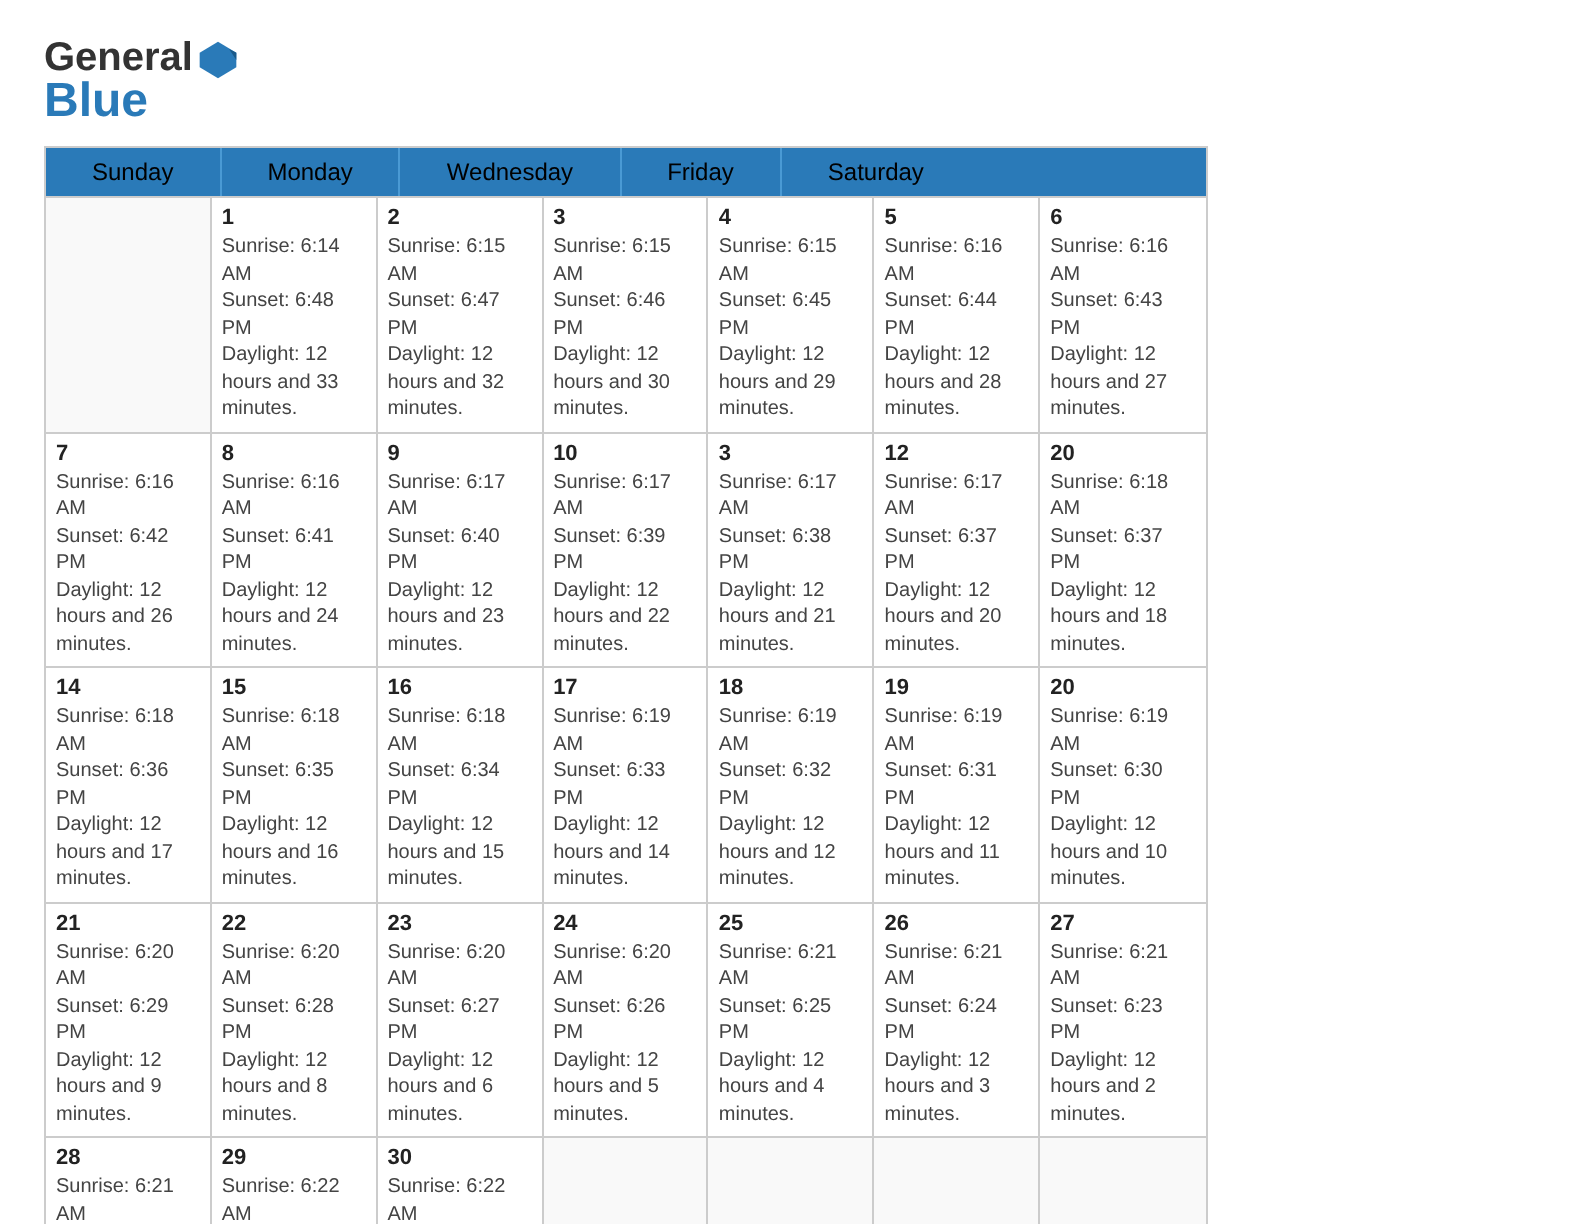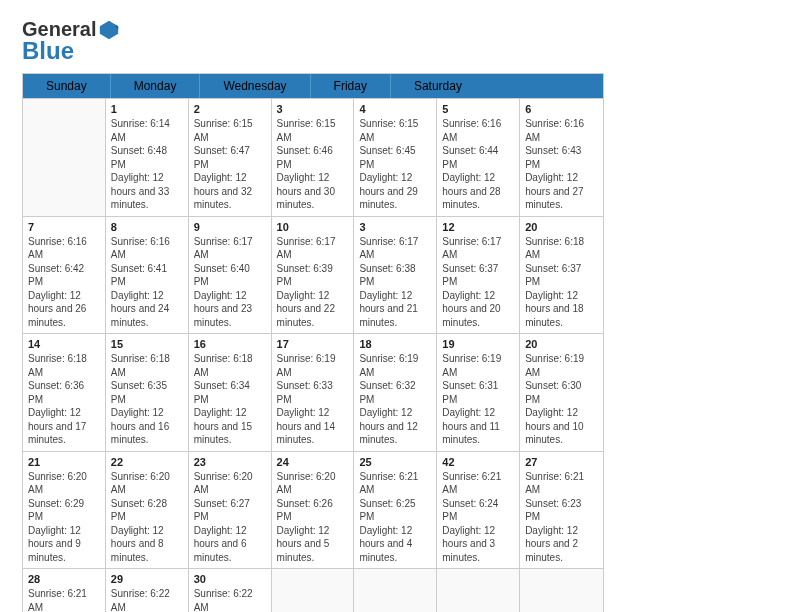--- a/index.html
+++ b/index.html
@@ -344,21 +344,21 @@
       </div>
           <div class="cal-cell">
         <div class="day-number">25</div>
         <div class="day-info">
           Sunrise: 6:21 AM<br>
           Sunset: 6:25 PM<br>
           Daylight: 12 hours and 4 minutes.
         </div>
       </div>
           <div class="cal-cell">
-        <div class="day-number">42</div>
+        <div class="day-number">26</div>
         <div class="day-info">
           Sunrise: 6:21 AM<br>
           Sunset: 6:24 PM<br>
           Daylight: 12 hours and 3 minutes.
         </div>
       </div>
           <div class="cal-cell">
         <div class="day-number">27</div>
         <div class="day-info">
           Sunrise: 6:21 AM<br>

